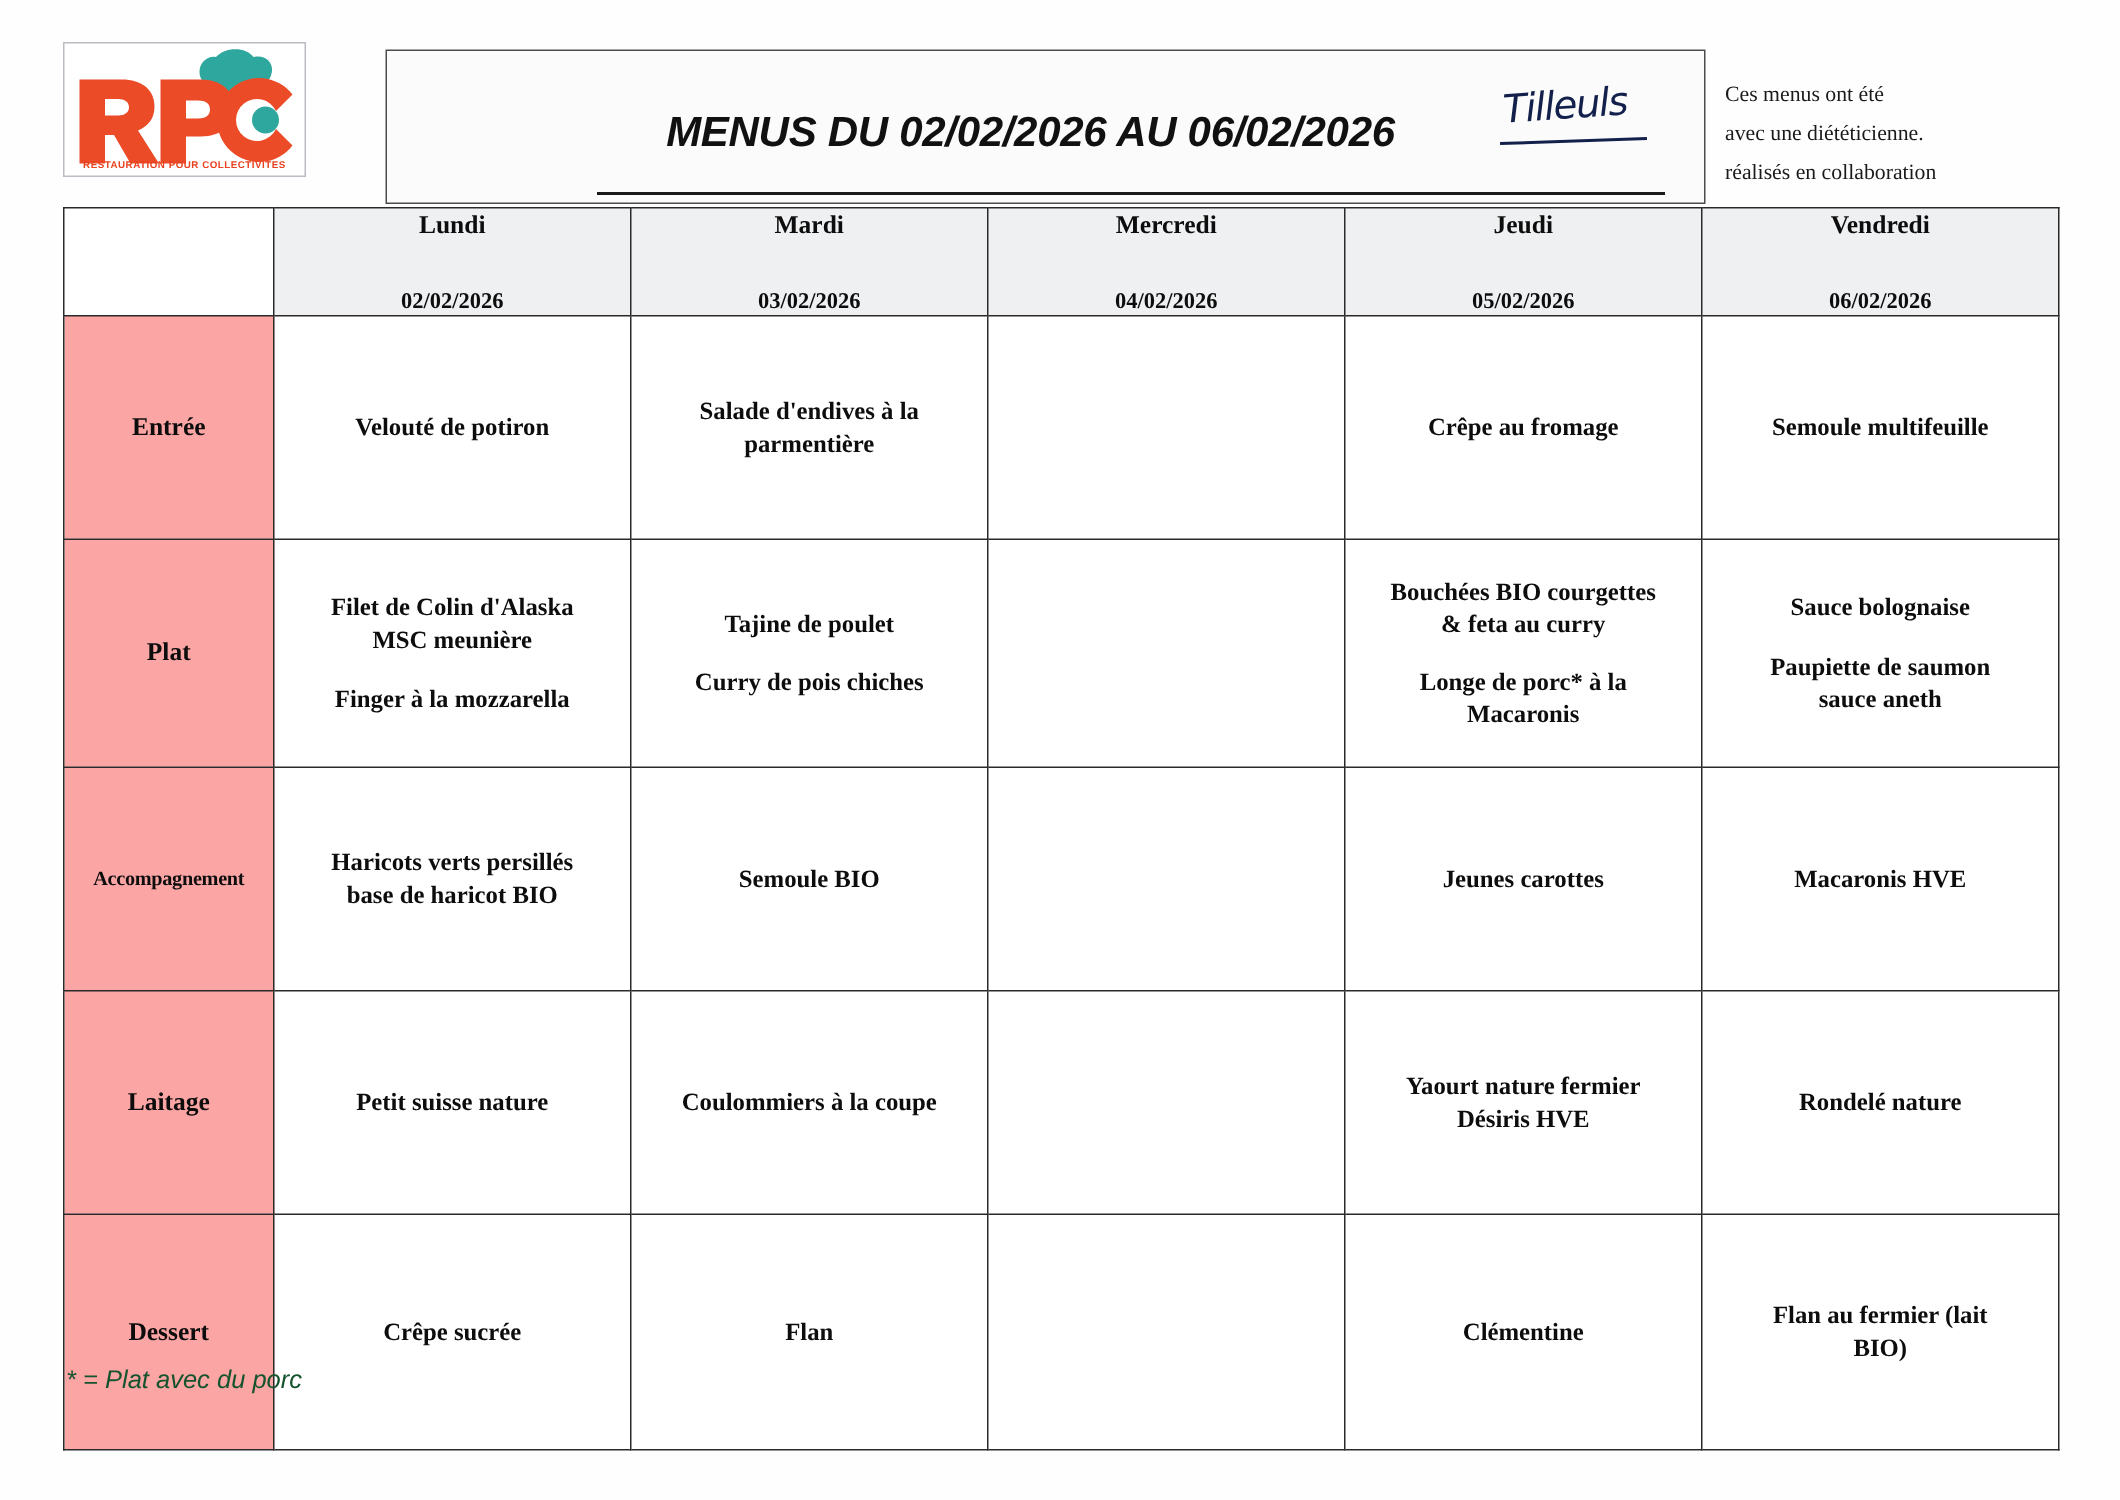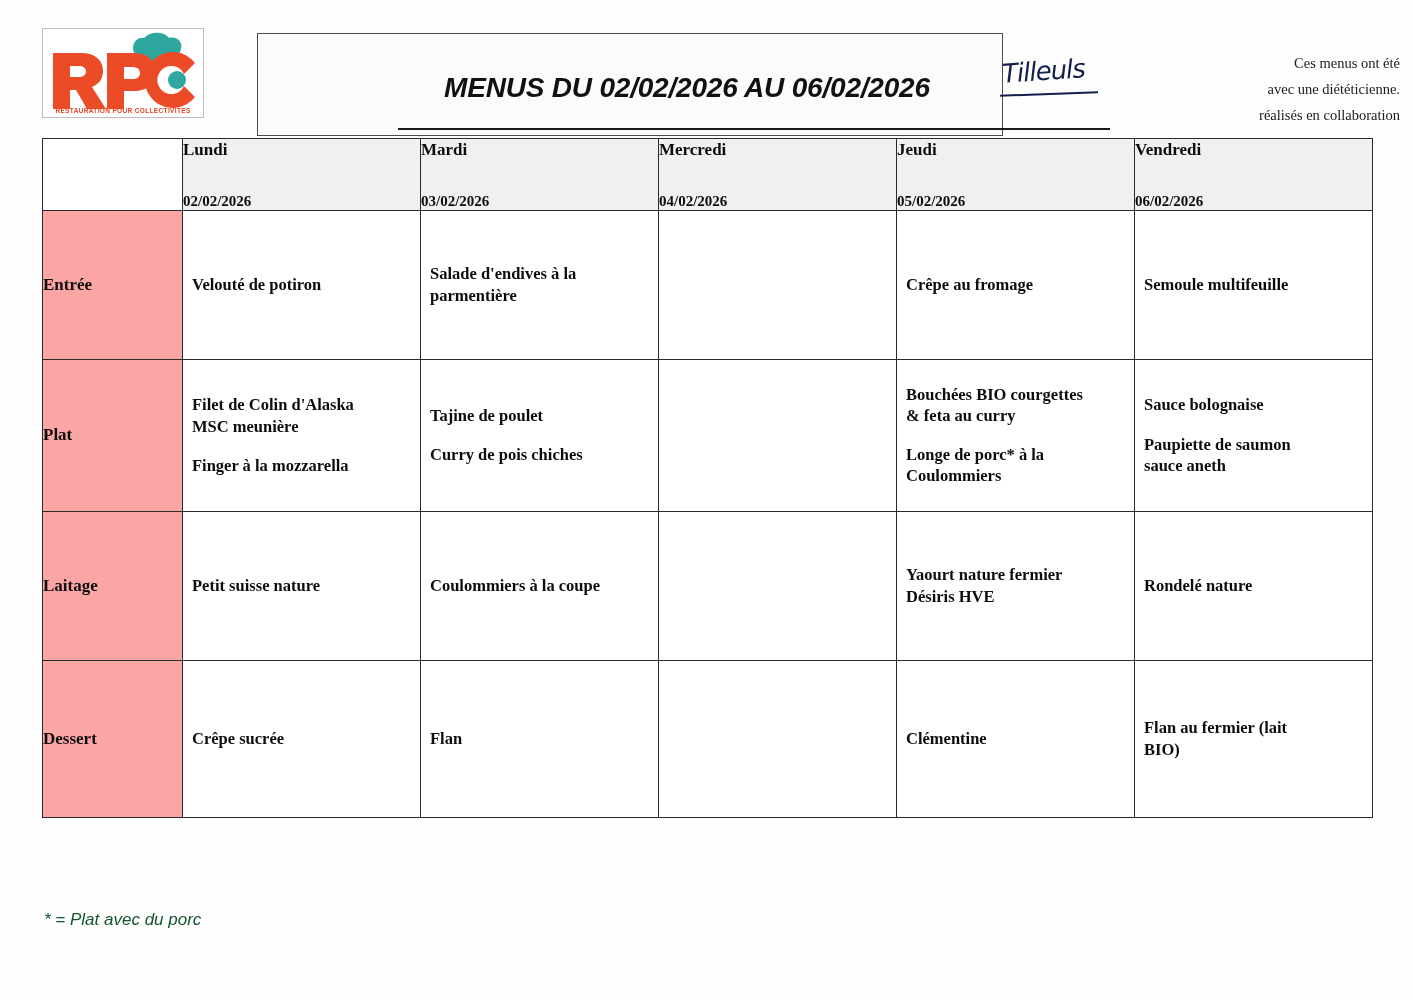--- a/index.html
+++ b/index.html
@@ -42,21 +42,21 @@
     font-size:6.5px;
     font-weight:700;
     letter-spacing:.35px;
     color:#e8421f;
     white-space:nowrap;
   }
 
   .title-box{
     position:absolute;
     left:257px;top:33px;
-    width:746px;height:103px;
+    width:880px;height:103px;
     border:1px solid #4c4c4c;
     background:#fbfbfb;
     box-sizing:border-box;
   }
   .title-text{
     position:absolute;
     left:0;top:38px;
     width:858px;
     text-align:center;
     font-family:"Liberation Sans", sans-serif;
@@ -89,40 +89,40 @@
     left:1000px;top:93px;
     width:98px;height:2px;
     background:#12204b;
     transform:rotate(-2deg);
   }
 
   .collab{
     position:absolute;
     left:1150px;top:50px;
     width:250px;
-    text-align:right;
+    text-align:left;
     font-family:"Liberation Serif", serif;
     font-size:14.5px;
     line-height:26px;
     color:#1a1a1a;
   }
 
   
   .menu-table{
     position:absolute;
     left:42px;top:138px;
     width:1330px;
     border-collapse:collapse;
     table-layout:fixed;
   }
   .menu-table td,.menu-table th{
     border:1px solid #2a2a2a;
     padding:0;
     vertical-align:middle;
-    text-align:left;
+    text-align:center;
     font-weight:bold;
     color:#0d0d0d;
   }
   col.c-label{width:140px;}
   col.c-day{width:238px;}
 
   thead th{
     background:#eef0f2;
     height:58px;
     font-family:"Liberation Serif", serif;
@@ -270,29 +270,46 @@
             <span class="line">Tajine de poulet</span>
             <span class="gap"></span>
             <span class="line">Curry de pois chiches</span>
           </td>
         <td class="cell"></td>
         <td class="cell">
             <span class="line">Bouchées BIO courgettes</span>
             <span class="line">&amp; feta au curry</span>
             <span class="gap"></span>
             <span class="line">Longe de porc* à la</span>
-            <span class="line">Coulommiers</span>
+            <span class="line">Macaronis</span>
           </td>
         <td class="cell">
             <span class="line">Sauce bolognaise</span>
             <span class="gap"></span>
             <span class="line">Paupiette de saumon</span>
             <span class="line">sauce aneth</span>
           </td>
       </tr>
+      <tr class="r-accomp">
+        <td class="rowlabel small">Accompagnement</td>
+        <td class="cell">
+            <span class="line">Haricots verts persillés</span>
+            <span class="line">base de haricot BIO</span>
+          </td>
+        <td class="cell">
+            <span class="line">Semoule BIO</span>
+          </td>
+        <td class="cell"></td>
+        <td class="cell">
+            <span class="line">Jeunes carottes</span>
+          </td>
+        <td class="cell">
+            <span class="line">Macaronis HVE</span>
+          </td>
+      </tr>
       <tr class="r-laitage">
         <td class="rowlabel">Laitage</td>
         <td class="cell">
             <span class="line">Petit suisse nature</span>
           </td>
         <td class="cell">
             <span class="line">Coulommiers à la coupe</span>
           </td>
         <td class="cell"></td>
         <td class="cell">

